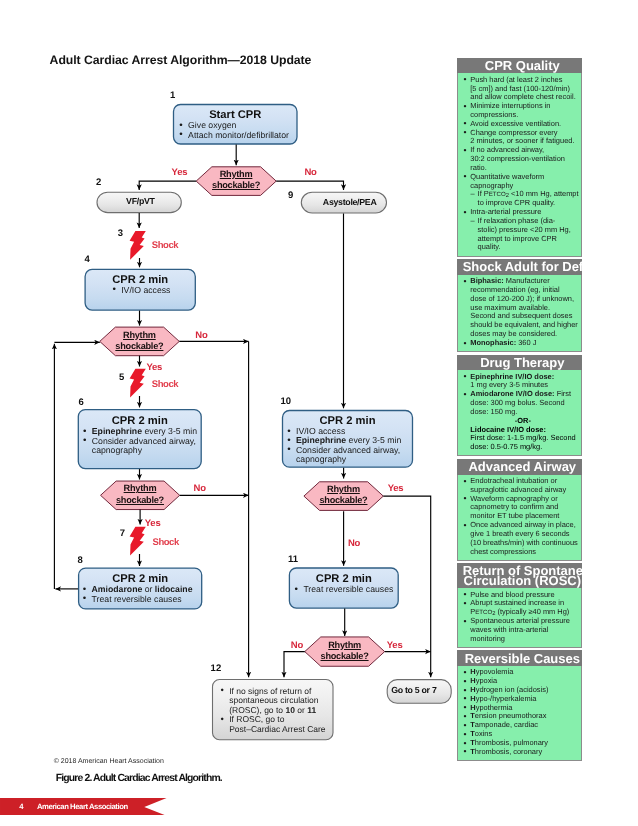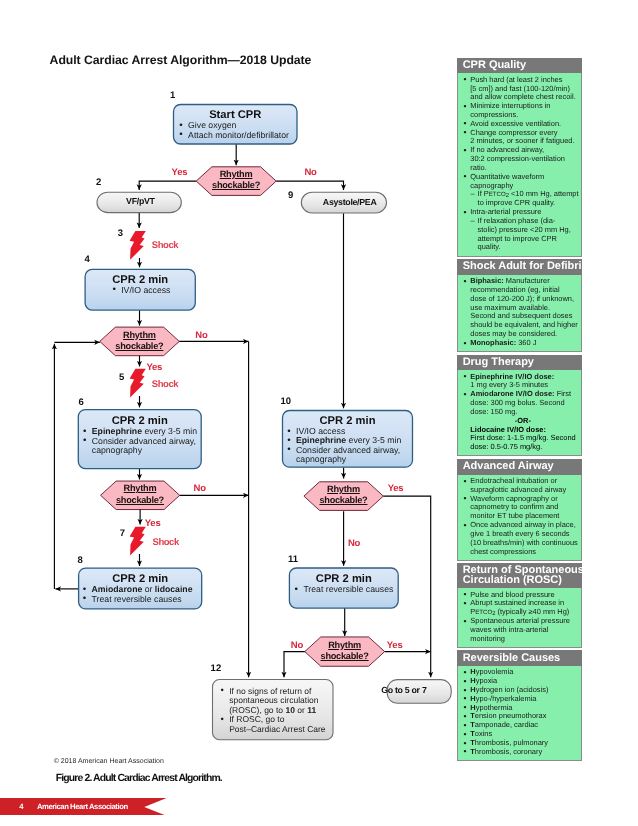--- a/index.html
+++ b/index.html
@@ -24,22 +24,22 @@
   .pill-label{position:absolute;font-size:8.8px;font-weight:bold;text-align:center;color:#111;letter-spacing:-0.3px;text-indent:-0.3px;line-height:10px;}
   .hex-label{position:absolute;font-size:9.2px;font-weight:bold;text-align:center;color:#1a1111;line-height:11.2px;letter-spacing:-0.25px;text-indent:-0.25px;text-decoration:underline;}
   .bullets{font-size:inherit;line-height:inherit;color:#1a1a1a;}
   .bullets .bl{position:relative;padding-left:8.6px;}
   .bullets .bl:before{content:"\2022";position:absolute;left:-0.2px;top:-0.45px;font-size:1.13em;line-height:inherit;}
   .edge-lbl{position:absolute;font-size:9.5px;font-weight:bold;color:#d7283c;letter-spacing:-0.25px;line-height:9.5px;}
   .shock-lbl{position:absolute;font-size:9.5px;font-weight:bold;color:#e2404e;letter-spacing:-0.45px;line-height:9.5px;}
 
   
   #sidebar{position:absolute;left:456.5px;top:57.8px;width:125.4px;}
-  .sec-head{background:#787878;color:#fff;font-size:11px;font-weight:bold;
-     padding:3.1px 0 3.2px 6.2px;line-height:9.3px;letter-spacing:-0.02px;white-space:nowrap;}
+  .sec-head{background:#787878;color:#fff;font-size:13px;font-weight:bold;
+     padding:3.1px 0 3.2px 6.2px;line-height:9.3px;letter-spacing:-0.02px;white-space:nowrap;text-align:center;}
   .sec-body{background:#86efac;border:1px solid #8c8c8c;border-top:none;
      padding:2.3px 0.5px 3.4px 5.9px;}
   .sec-gap{height:2.6px;}
   .sli{position:relative;padding-left:6.9px;font-size:7.45px;line-height:8.83px;color:#1a1a1a;white-space:nowrap;}
   .sli:before{content:"\2022";position:absolute;left:0.2px;top:-0.4px;font-size:8.6px;line-height:8.83px;}
   .ssub{position:relative;padding-left:14.2px;font-size:7.45px;line-height:8.83px;color:#1a1a1a;white-space:nowrap;}
   .ssub:before{content:"\2013";position:absolute;left:7.0px;top:-0.2px;}
   .sli b,.ssub b{font-weight:bold;}
   .ordiv{text-align:center;font-size:7.45px;font-weight:bold;line-height:8.83px;padding-left:2px;}
   .tail{font-size:7.45px;line-height:8.83px;padding-left:6.9px;white-space:nowrap;}
@@ -203,21 +203,21 @@
         <div>Rhythm</div>
         <div>shockable?</div>
       </div>
       <div class="node-num" style="left:210.6px;top:664.1px;">12</div>
       <div class="node-text" style="left:220.6px;top:686.8px;width:109.9px;font-size:8.5px;line-height:9.48px;">
         <div class="bullets">
           <div class="bl">If no signs of return of<br>spontaneous circulation<br>(ROSC), go to <b>10</b> or <b>11</b></div>
           <div class="bl">If ROSC, go to<br>Post–Cardiac Arrest Care</div>
         </div>
       </div>
-      <div class="pill-label" style="left:381px;top:685.3px;width:46px;"><span>Go to 5 or 7</span></div>
+      <div class="pill-label" style="left:391px;top:685.3px;width:46px;"><span>Go to 5 or 7</span></div>
       <div class="edge-lbl" style="left:171.6px;top:167.9px;">Yes</div>
       <div class="edge-lbl" style="left:304.4px;top:167.9px;">No</div>
       <div class="shock-lbl" style="left:151.8px;top:241.1px;">Shock</div>
       <div class="edge-lbl" style="left:195.3px;top:330.9px;">No</div>
       <div class="edge-lbl" style="left:146.5px;top:362.6px;">Yes</div>
       <div class="shock-lbl" style="left:151.8px;top:380.4px;">Shock</div>
       <div class="edge-lbl" style="left:193.6px;top:484.1px;">No</div>
       <div class="edge-lbl" style="left:144.8px;top:518.8px;">Yes</div>
       <div class="shock-lbl" style="left:152.5px;top:537.7px;">Shock</div>
       <div class="edge-lbl" style="left:387.7px;top:484px;">Yes</div>

